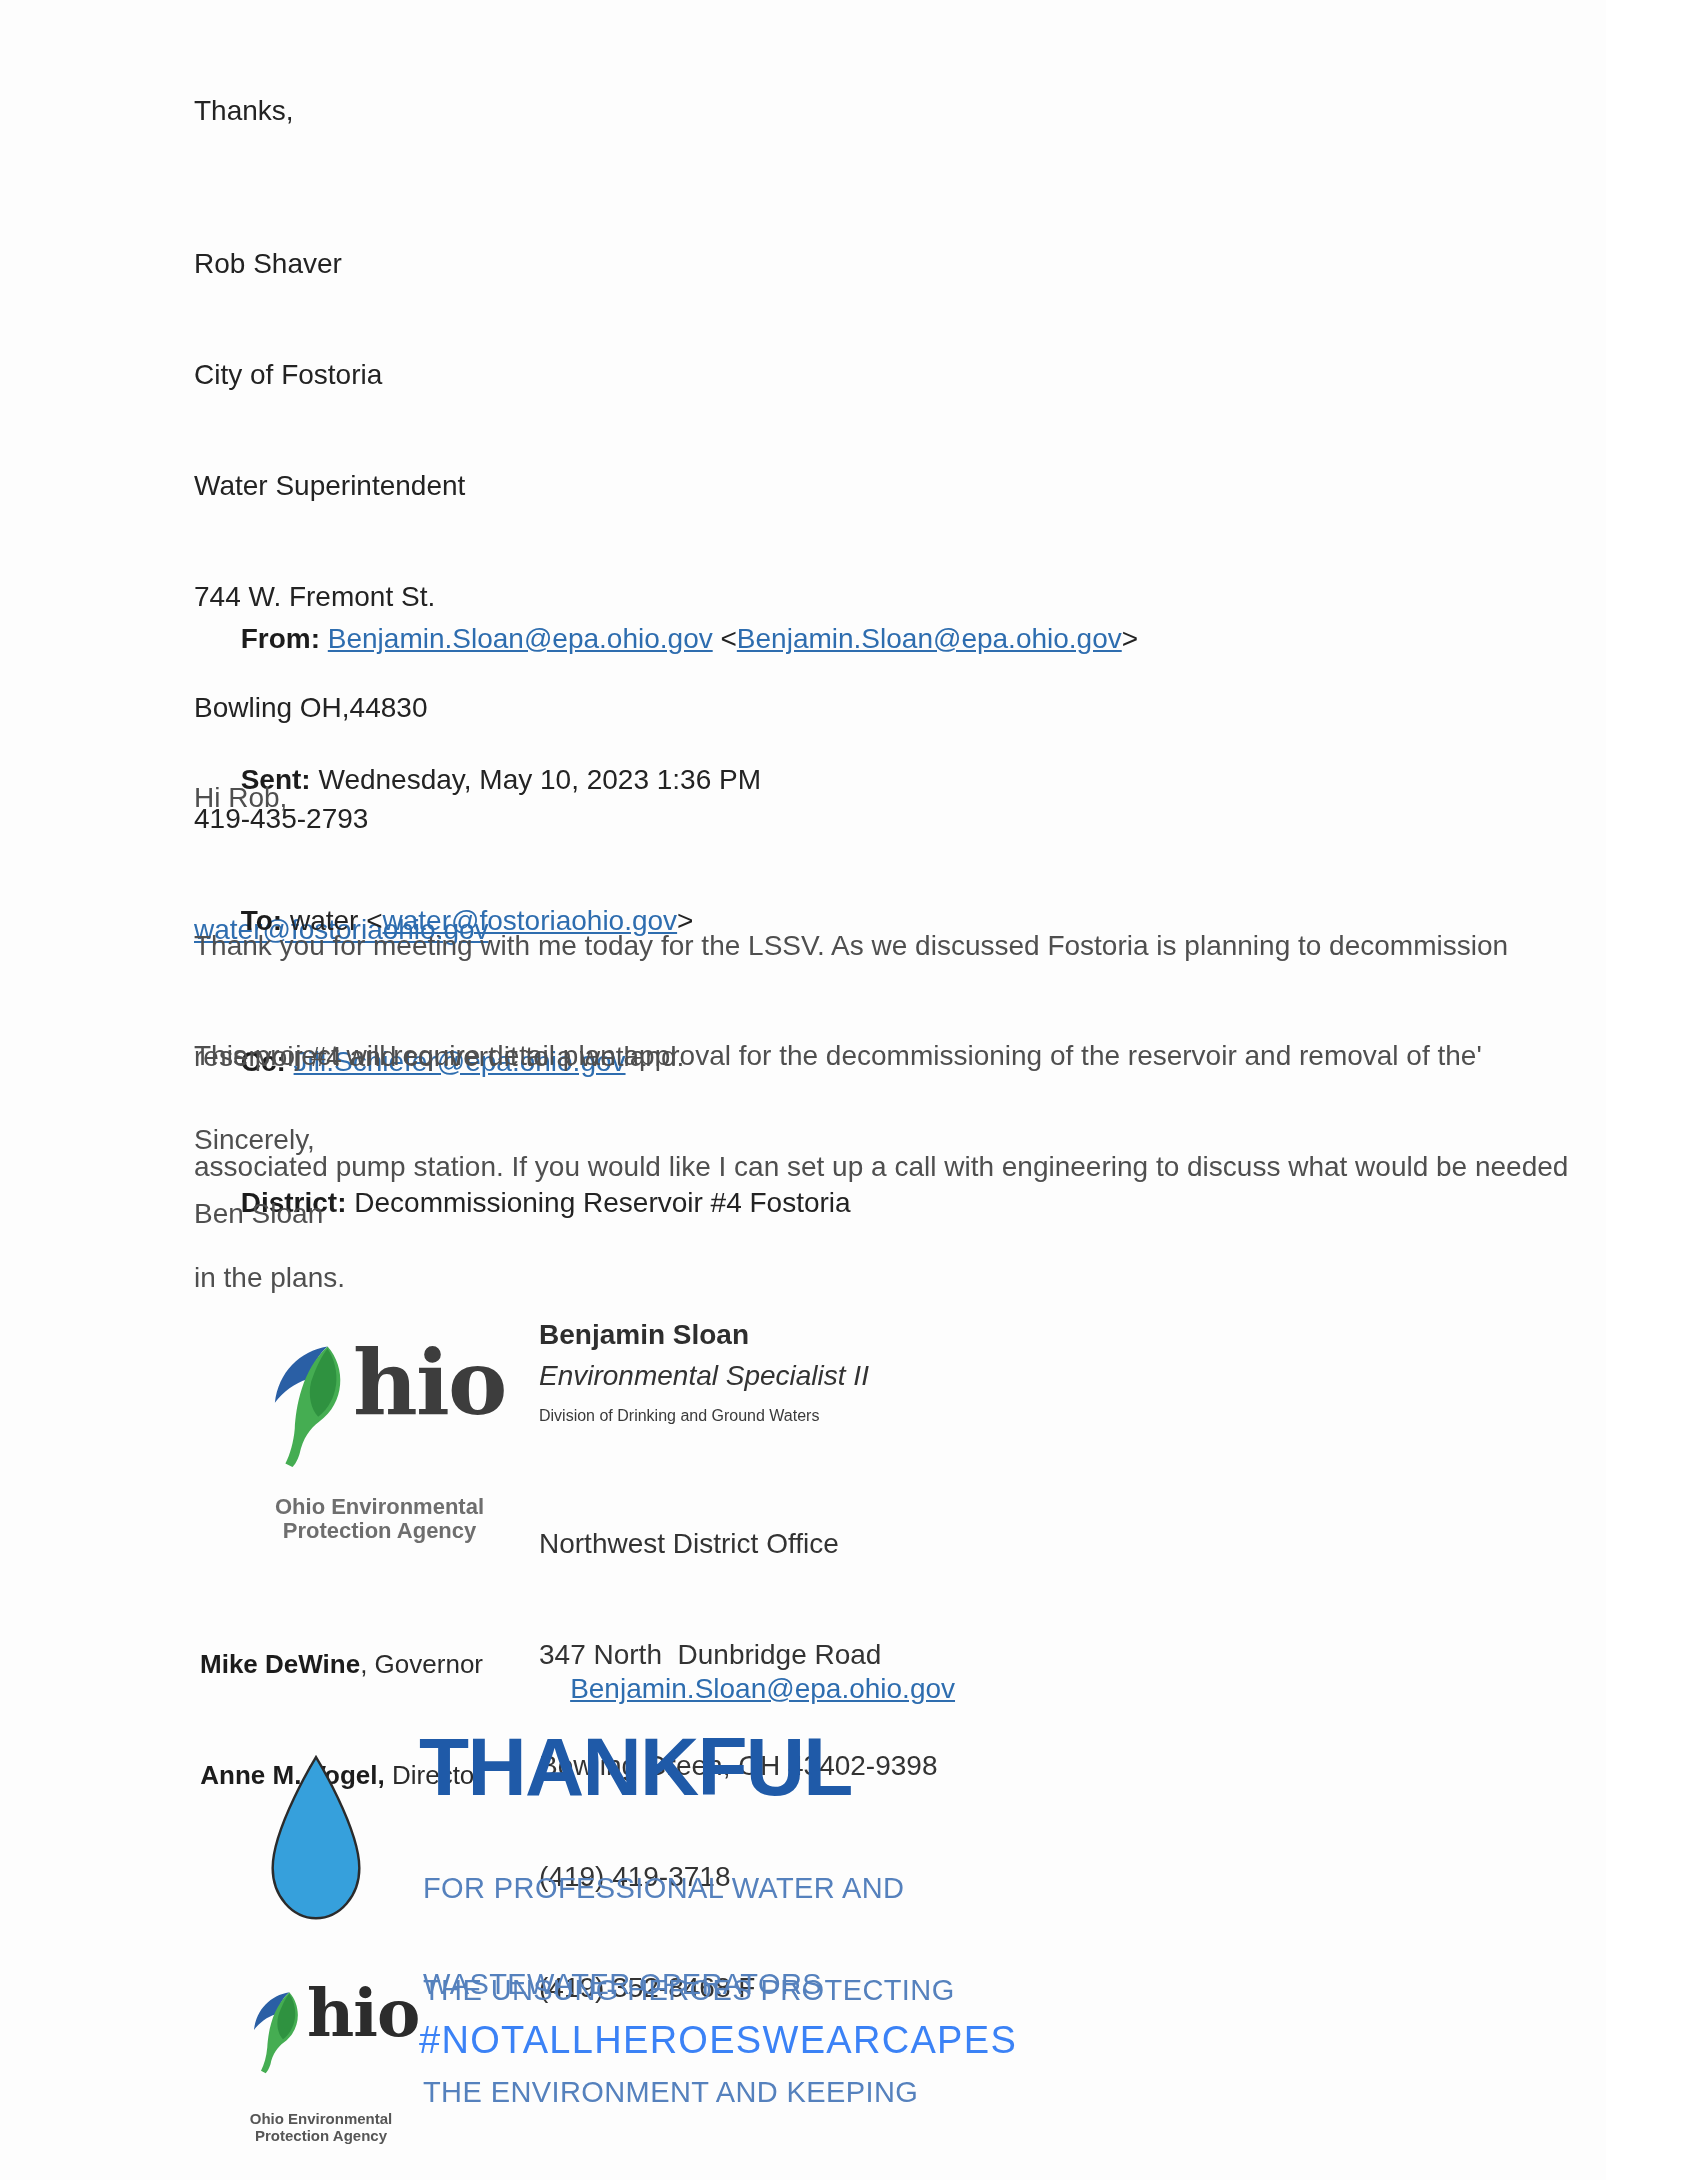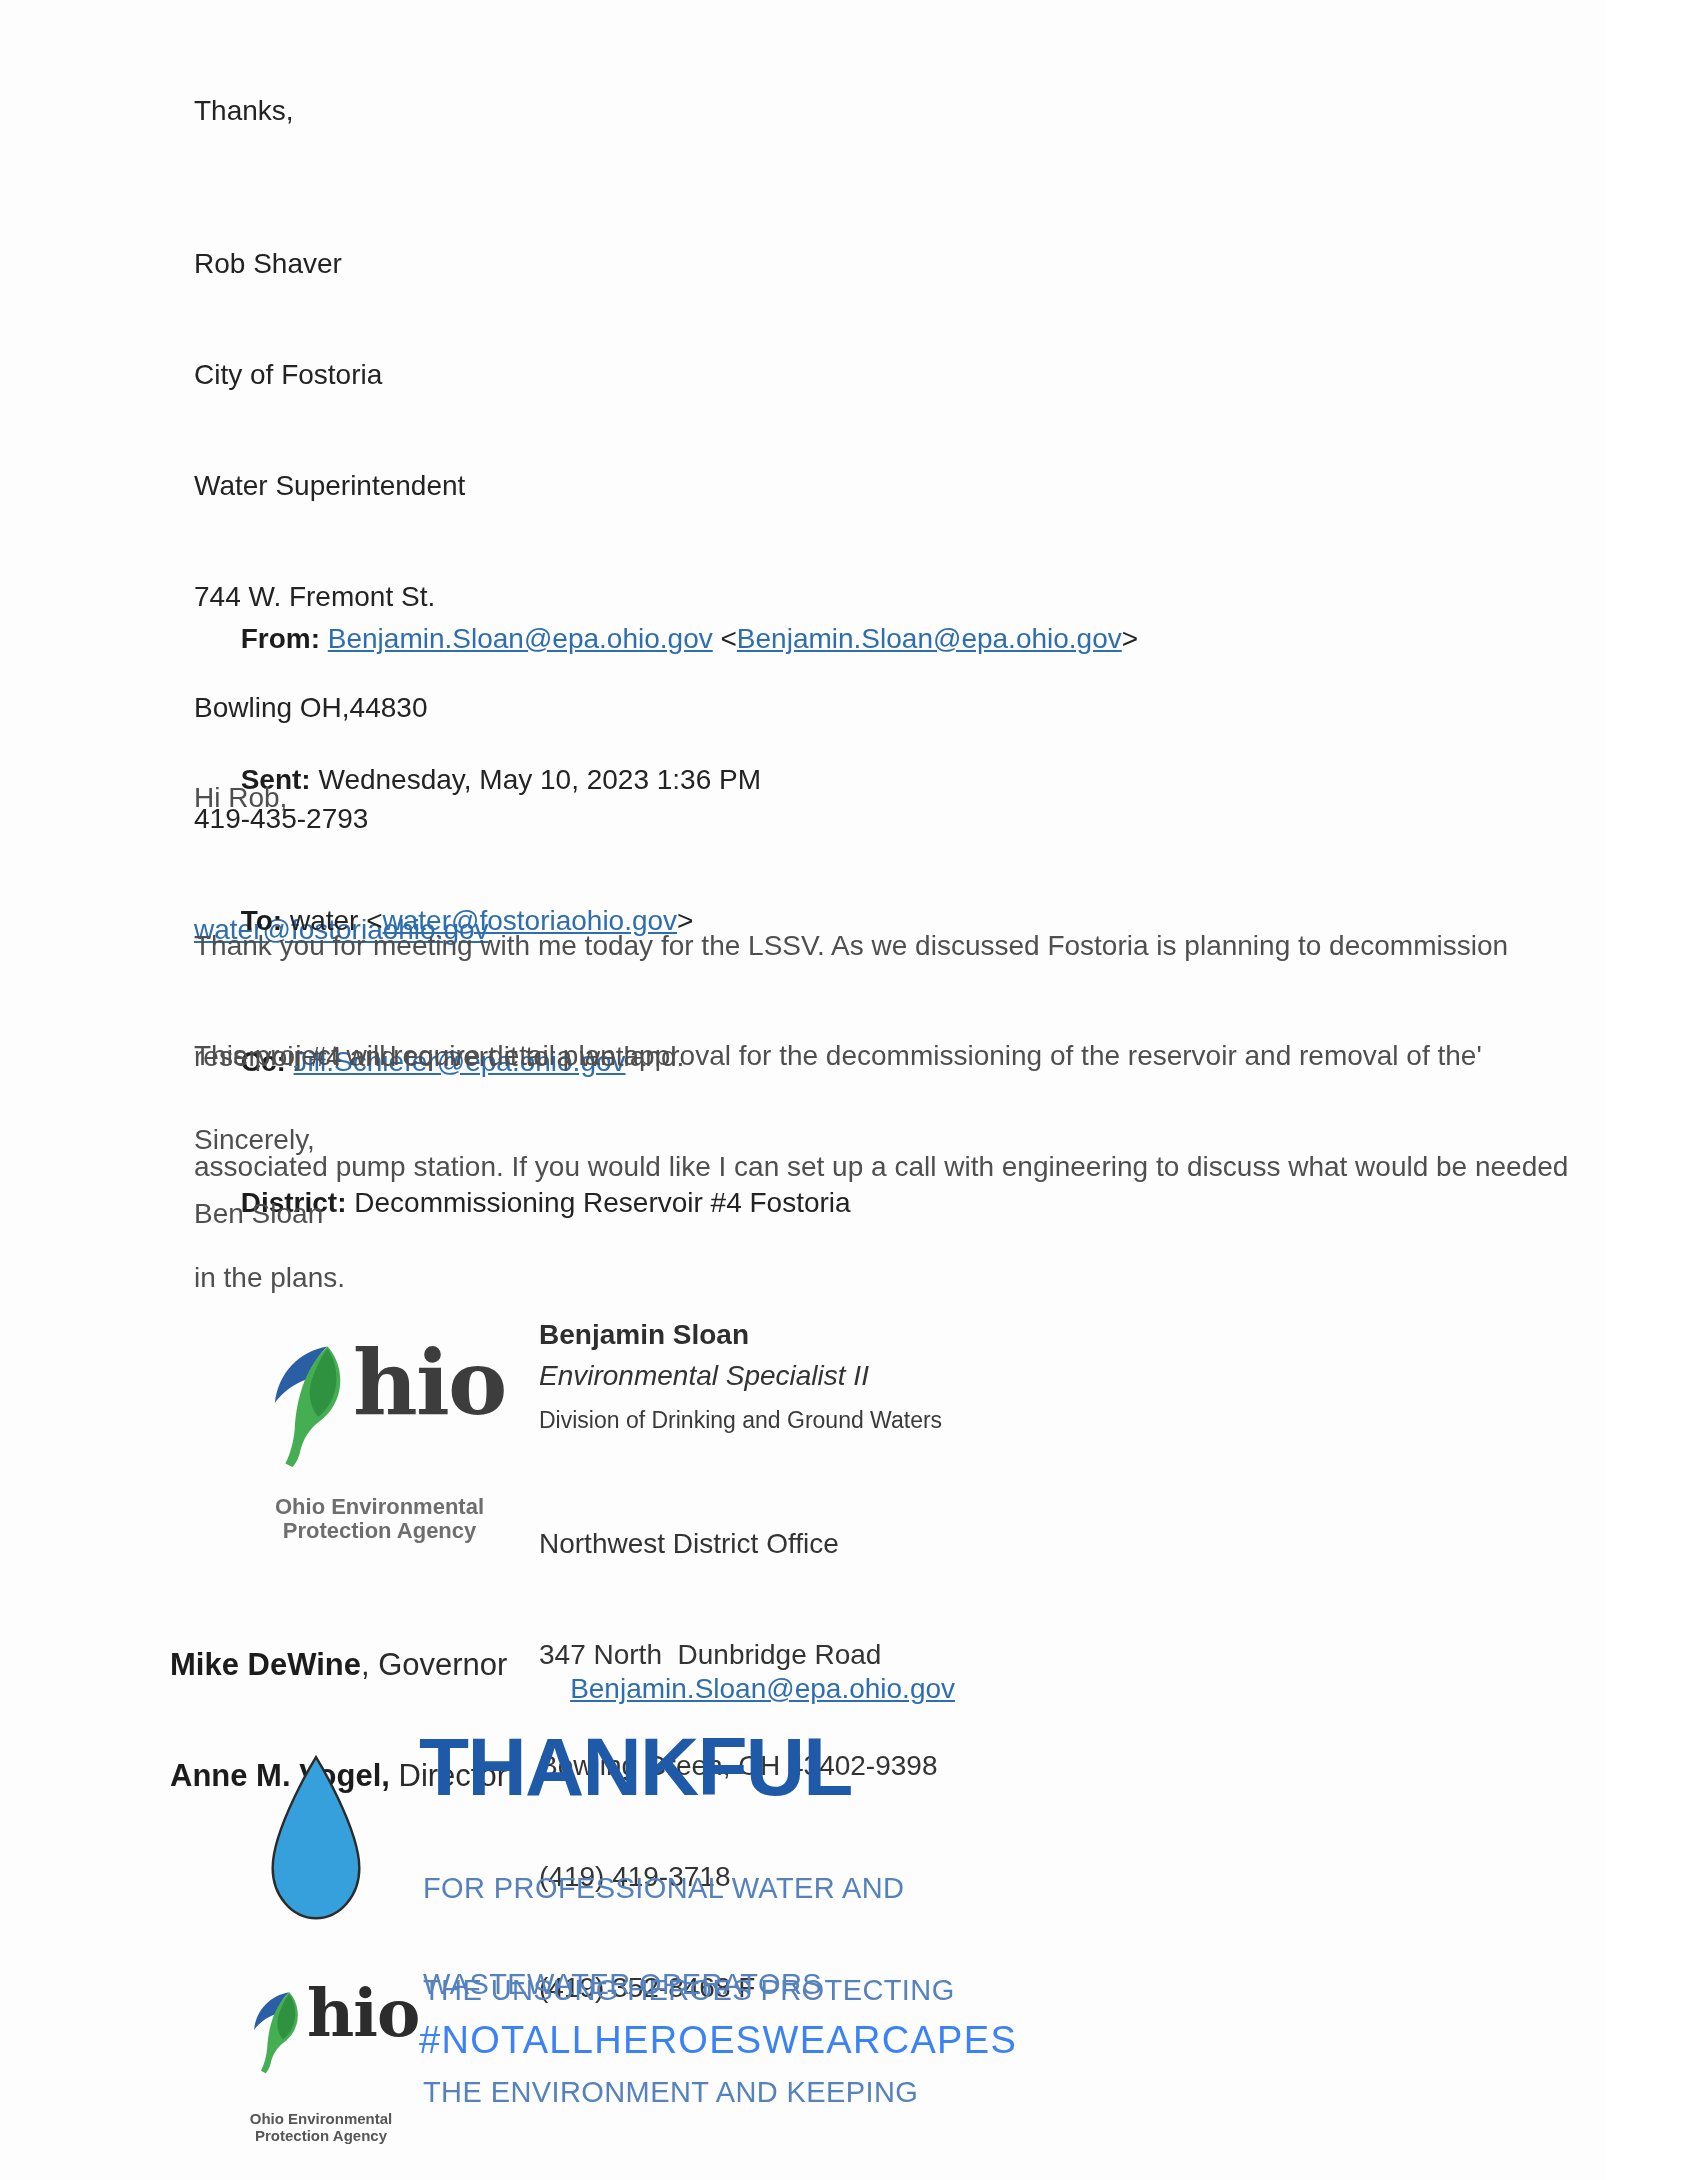--- a/index.html
+++ b/index.html
@@ -30,25 +30,25 @@
   }
   .org-big{
     margin-left:34px;margin-top:-22px;width:213px;text-align:center;
     font-size:22px;font-weight:bold;color:#6e6e6e;line-height:24px;
     white-space:pre;
   }
 
   
   .sig-name{font-size:28px;font-weight:bold;color:#2e2e2e;}
   .sig-title{font-size:28px;font-style:italic;color:#333333;}
-  .sig-div{font-size:23px;color:#3a3a3a;}
+  .sig-div{font-size:16px;color:#3a3a3a;}
   .sig-office{font-size:28px;line-height:37px;color:#333333;}
   .sig-email{font-size:28px;}
 
-  .gov{width:313px;text-align:left;font-size:31px;line-height:37px;color:#2b2b2b;}
+  .gov{width:313px;text-align:right;font-size:26px;line-height:37px;color:#2b2b2b;}
 
   
   .th-head{
     font-size:82px;font-weight:bold;color:#1f5aa8;
     letter-spacing:-1.7px;line-height:82px;
   }
   .th-sub{font-size:29px;line-height:32px;color:#5581bd;letter-spacing:0.4px;}
   .th-body{font-size:29px;line-height:34px;color:#5581bd;letter-spacing:0.4px;}
   .th-hash{font-size:38px;color:#3b82f6;letter-spacing:1.3px;}
 

